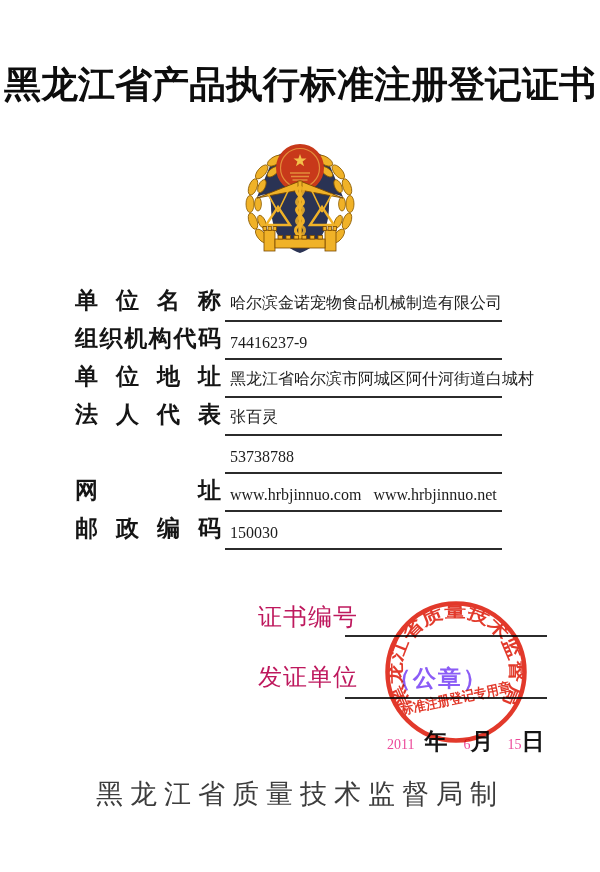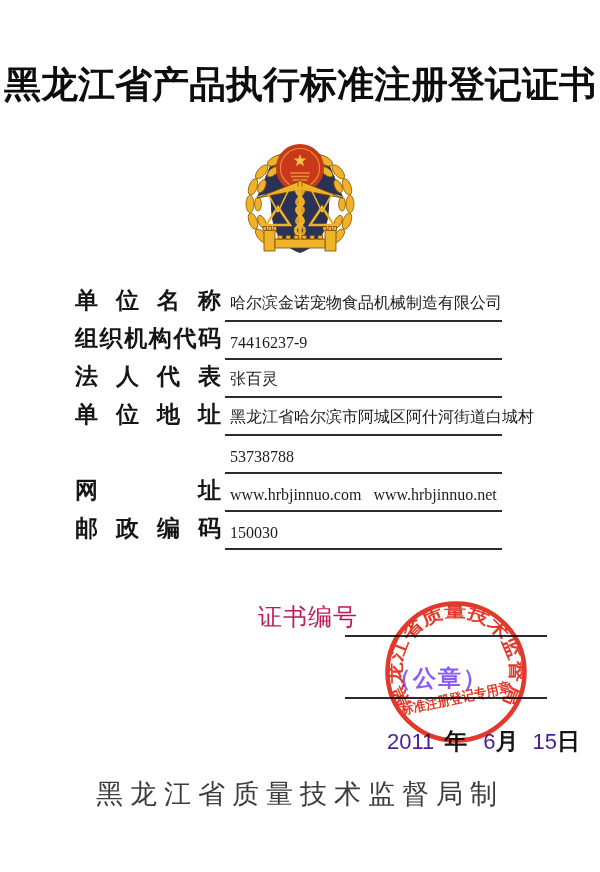--- a/index.html
+++ b/index.html
@@ -45,21 +45,21 @@
   }
   .gongzhang{
     position:absolute; left:388px; top:663px;
     font-weight:bold; font-size:23px; letter-spacing:2px; color:#8b5cf6;
     white-space:nowrap;
   }
   .dateline{
     position:absolute; left:387px; top:726px; display:flex;
     align-items:baseline; white-space:nowrap;
   }
-  .d-num{ font-family:Liberation Sans, sans-serif; font-size:22px; color:#4c1d95; }
+  .d-num{ font-family:Liberation Serif, serif; font-size:14px; color:#ec4899; }
   .d-unit{ font-weight:bold; font-size:23px; color:#151515; }
   .gap10{ margin-left:10px; } .gap16{ margin-left:16px; } .gap14{ margin-left:14px; }
   
   .seal{ position:absolute; left:383px; top:599px; mix-blend-mode:multiply; opacity:.93; }
   
   .footer{
     position:absolute; left:0; top:776px; width:600px; text-align:center;
     font-family:"Liberation Serif", serif; font-size:27px; letter-spacing:7px;
     color:#3d3d3d; white-space:nowrap;
   }
@@ -132,43 +132,44 @@
   <div class="fields">
     <div class="frow">
       <div class="flabel">单位名称</div>
       <div class="fvalue">哈尔滨金诺宠物食品机械制造有限公司</div>
     </div>
     <div class="frow">
       <div class="flabel">组织机构代码</div>
       <div class="fvalue">74416237-9</div>
     </div>
     <div class="frow">
+      <div class="flabel">单位地址</div>
+      <div class="fvalue">黑龙江省哈尔滨市阿城区阿什河街道白城村</div>
+    </div>
+    <div class="frow">
       <div class="flabel">法人代表</div>
       <div class="fvalue">张百灵</div>
-    </div>
-    <div class="frow">
-      <div class="flabel">单位地址</div>
-      <div class="fvalue">黑龙江省哈尔滨市阿城区阿什河街道白城村</div>
     </div>
     <div class="frow">
       <div class="fvalue">53738788</div>
     </div>
     <div class="frow">
       <div class="flabel">网址</div>
       <div class="fvalue">www.hrbjinnuo.com   www.hrbjinnuo.net</div>
     </div>
     <div class="frow">
       <div class="flabel">邮政编码</div>
       <div class="fvalue">150030</div>
     </div>
   </div>
 
   <div class="iss-label" style="left:258px; top:601px;">证书编号</div>
   <div class="iss-line" style="top:608px;"></div>
 
+  <div class="iss-label" style="left:258px; top:661px;">发证单位</div>
   <div class="gongzhang">（公章）</div>
   <div class="iss-line" style="top:670px;"></div>
 
   <div class="dateline">
     <span class="d-num">2011</span>
     <span class="d-unit gap10">年</span>
     <span class="d-num gap16">6</span>
     <span class="d-unit">月</span>
     <span class="d-num gap14">15</span>
     <span class="d-unit">日</span>

